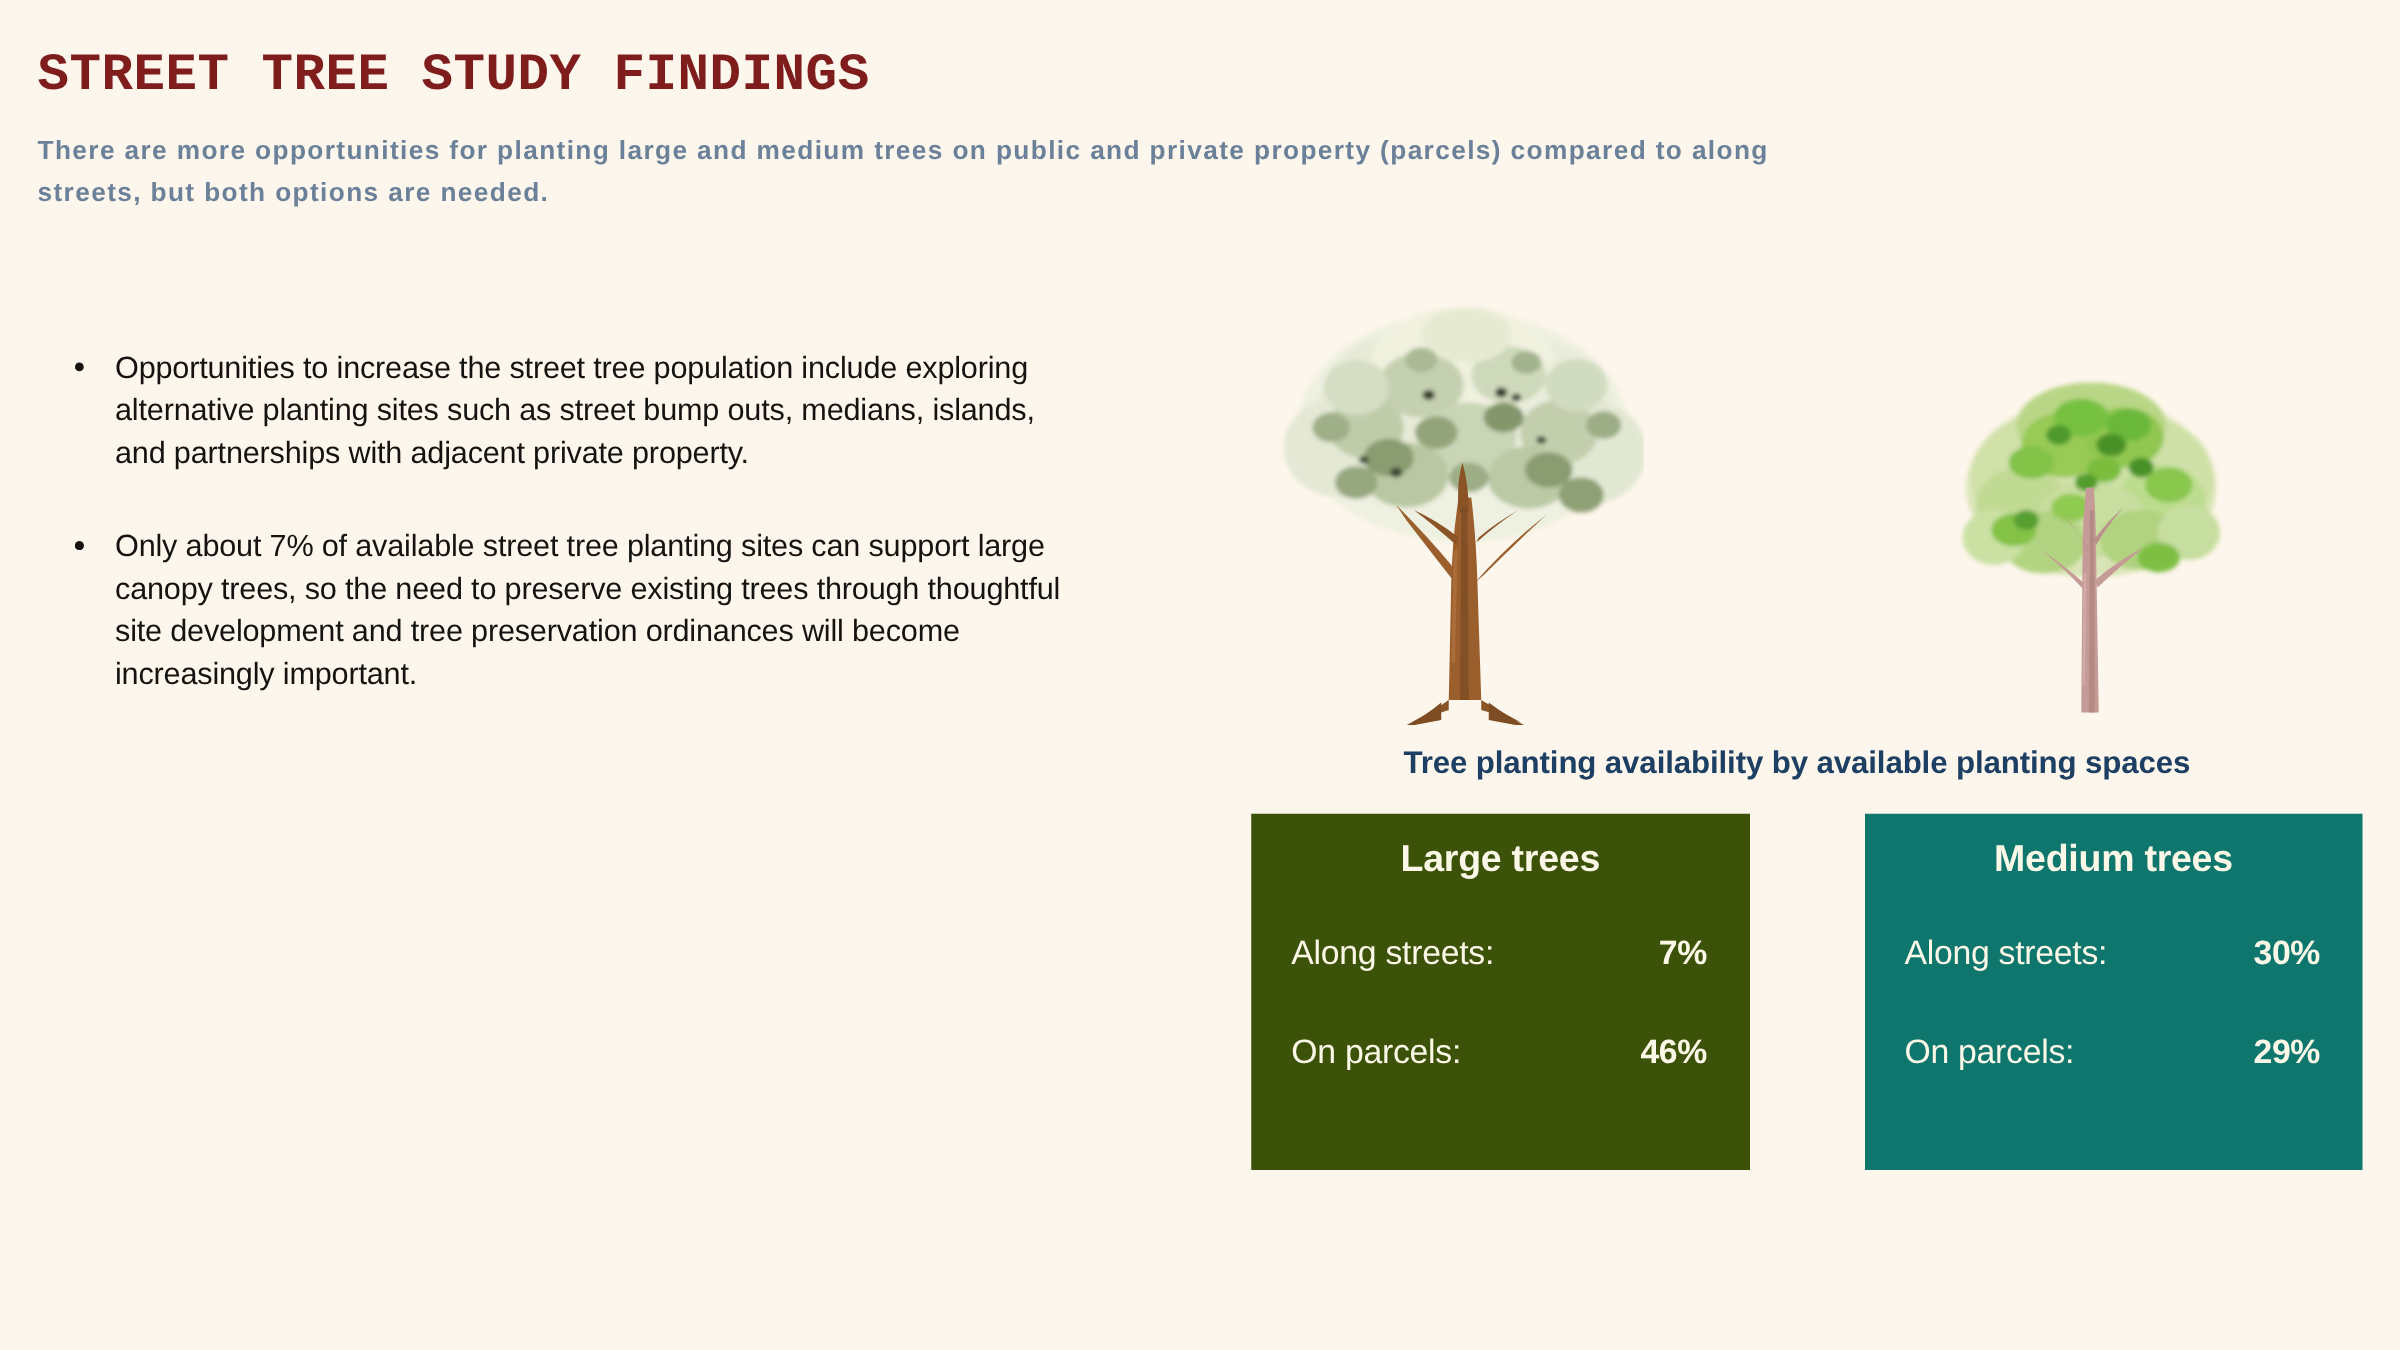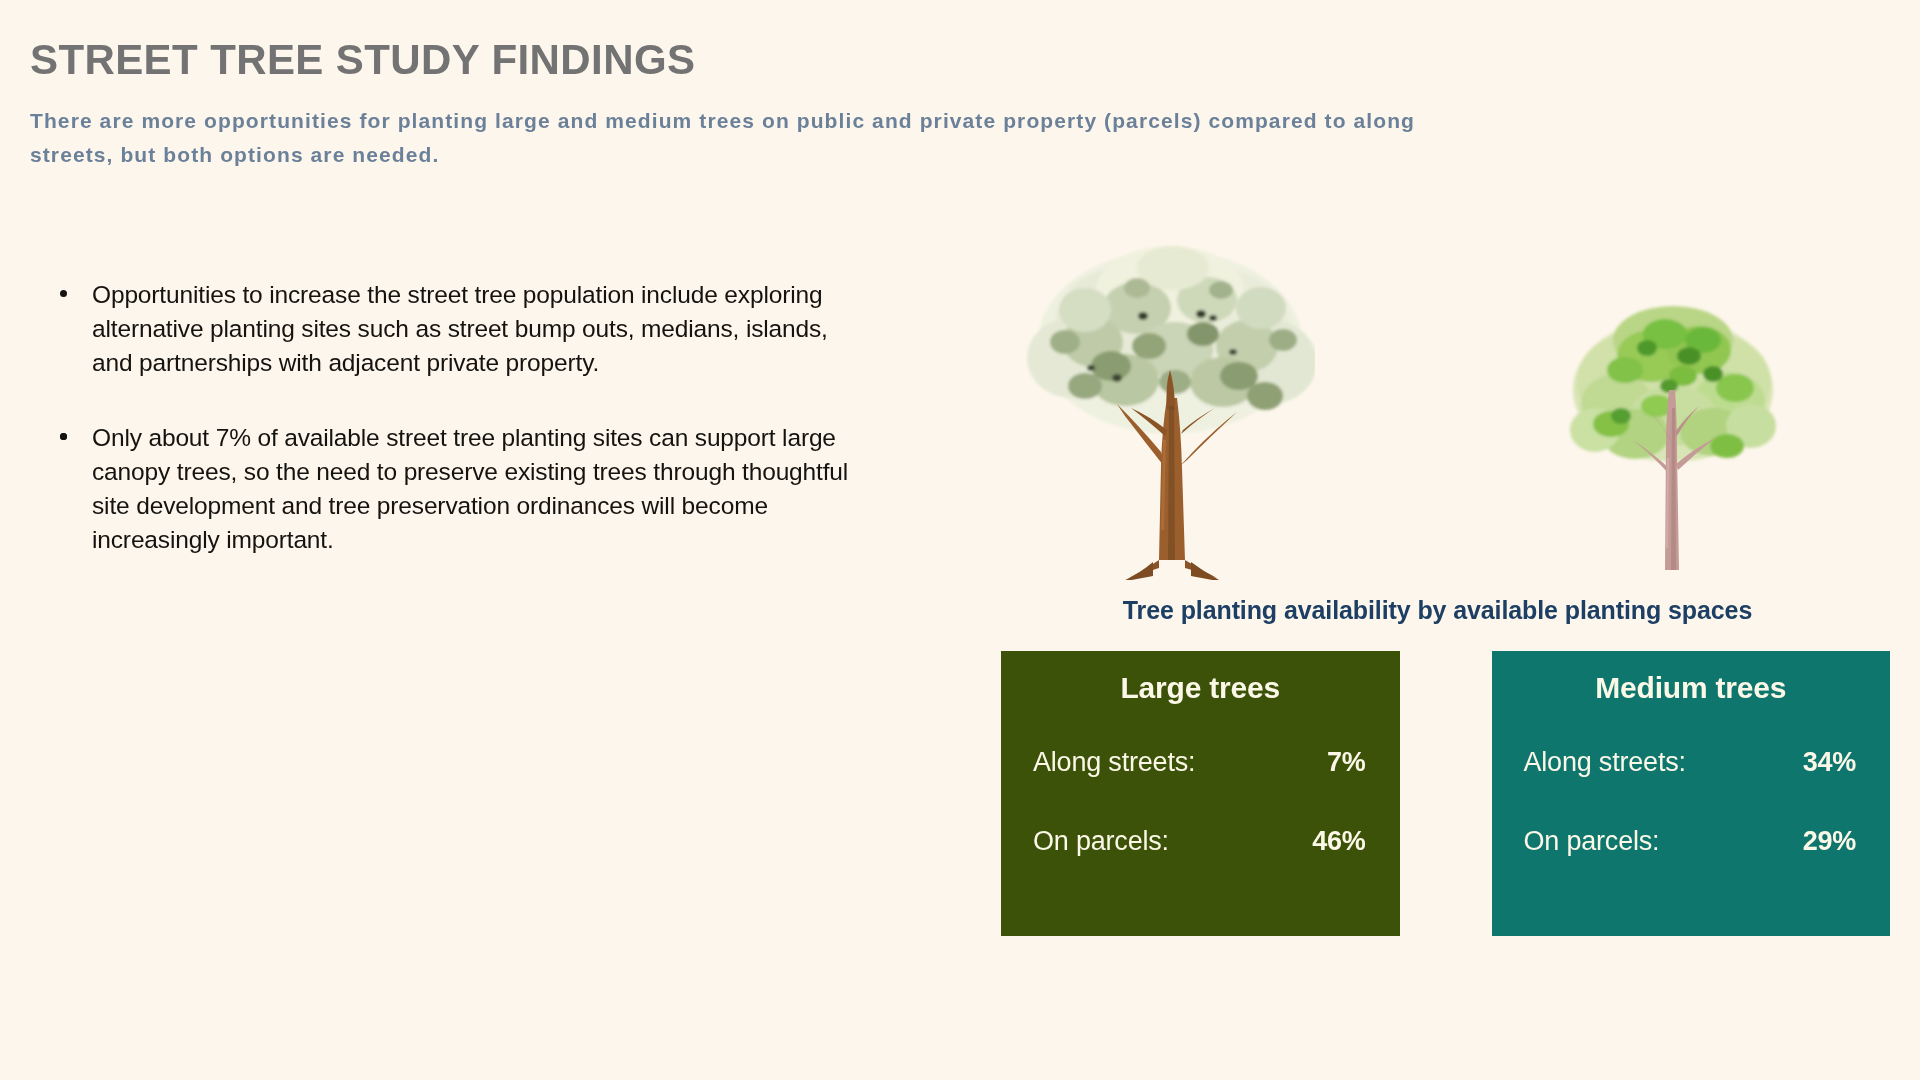--- a/index.html
+++ b/index.html
@@ -15,25 +15,25 @@
   .page {
     position:relative;
     width:1920px; height:1080px;
     background:#fdf6ec;
   }
 
   
   .header { position:absolute; left:30px; top:38px; width:1500px; }
 
   .page-title {
-    font-family:Liberation Sans, sans-serif;
+    font-family:Liberation Mono, monospace;
     font-size:42px;
     font-weight:bold;
     letter-spacing:0.4px;
-    color:#737373;
+    color:#7f1d1d;
     line-height:1.05;
     white-space:nowrap;
   }
 
   .page-subtitle {
     margin-top:22px;
     font-family:"Liberation Sans", sans-serif;
     font-size:21px;
     font-weight:bold;
     letter-spacing:1.1px;
@@ -305,21 +305,21 @@
           <span class="stat-label">On parcels:</span>
           <span class="stat-value">46%</span>
         </div>
       </div>
 
       <div class="card card-medium">
         <div class="card-title">Medium trees</div>
 
         <div class="stat">
           <span class="stat-label">Along streets:</span>
-          <span class="stat-value">34%</span>
+          <span class="stat-value">30%</span>
         </div>
 
         <div class="stat">
           <span class="stat-label">On parcels:</span>
           <span class="stat-value">29%</span>
         </div>
       </div>
 
     </div>
 

